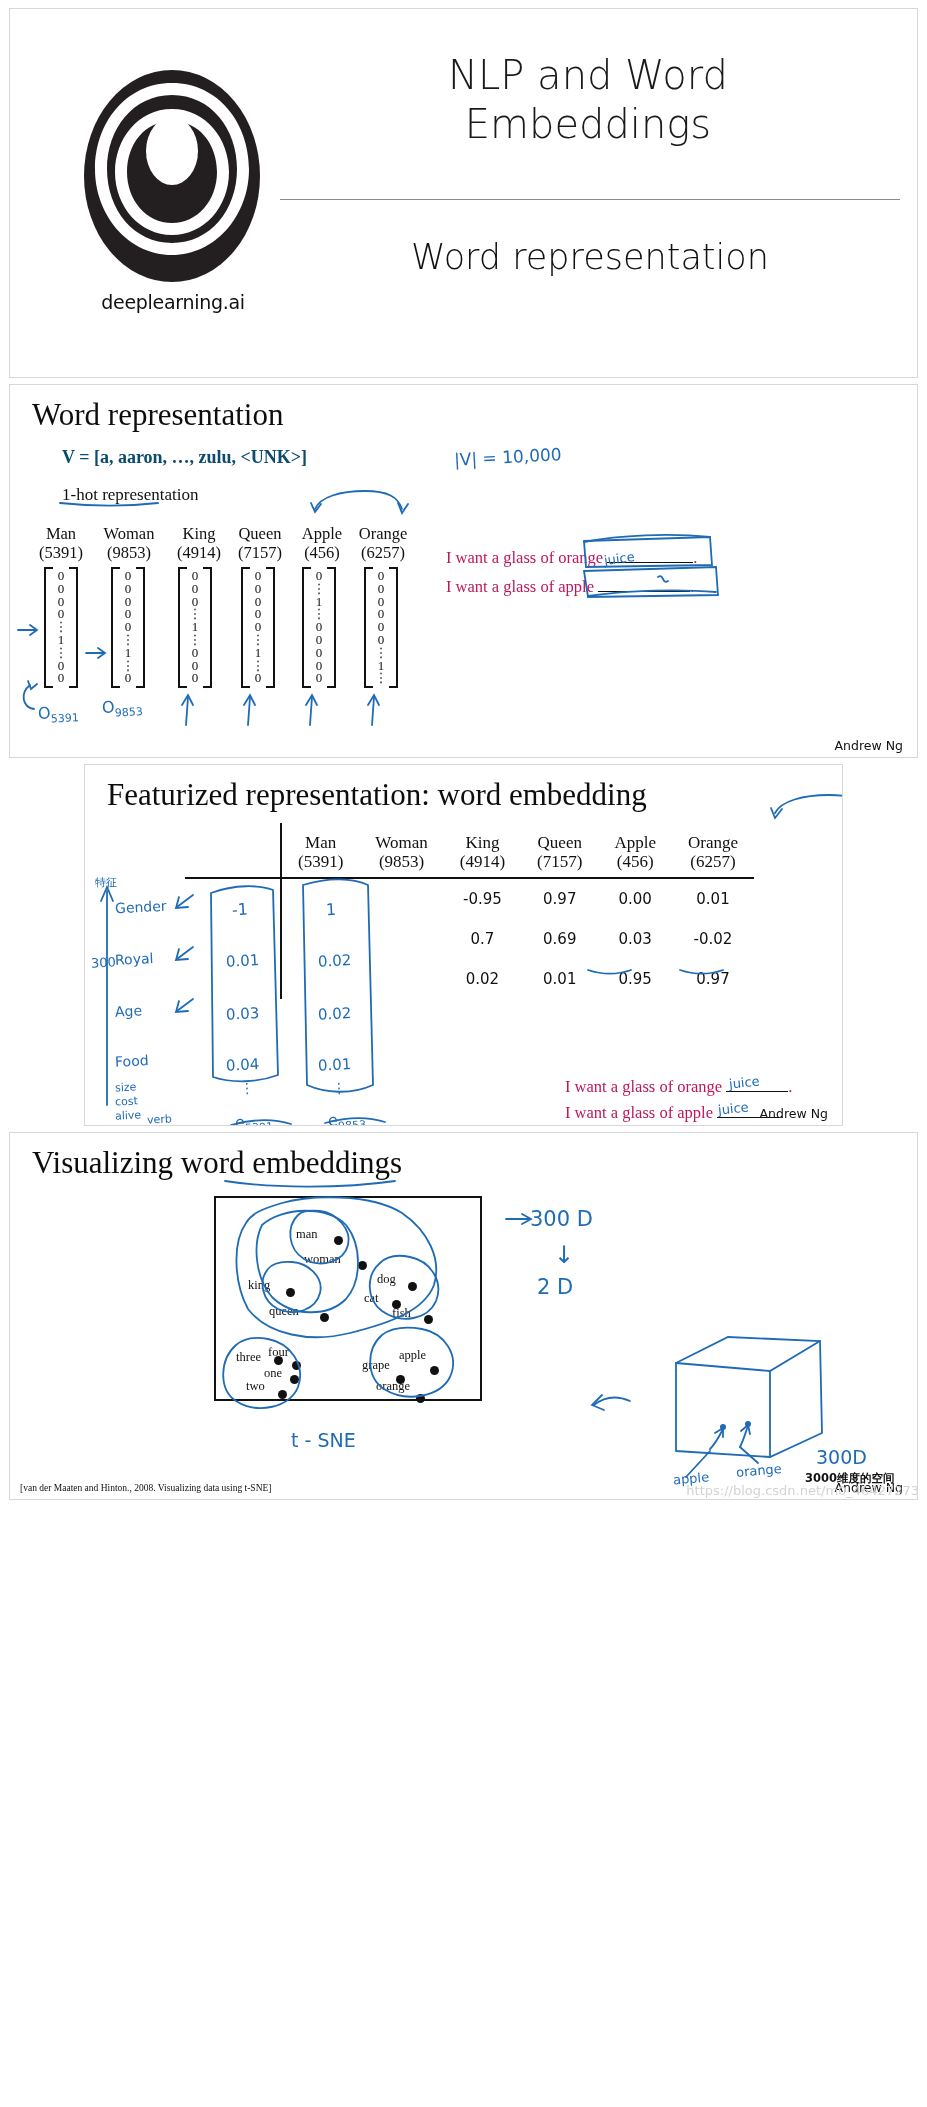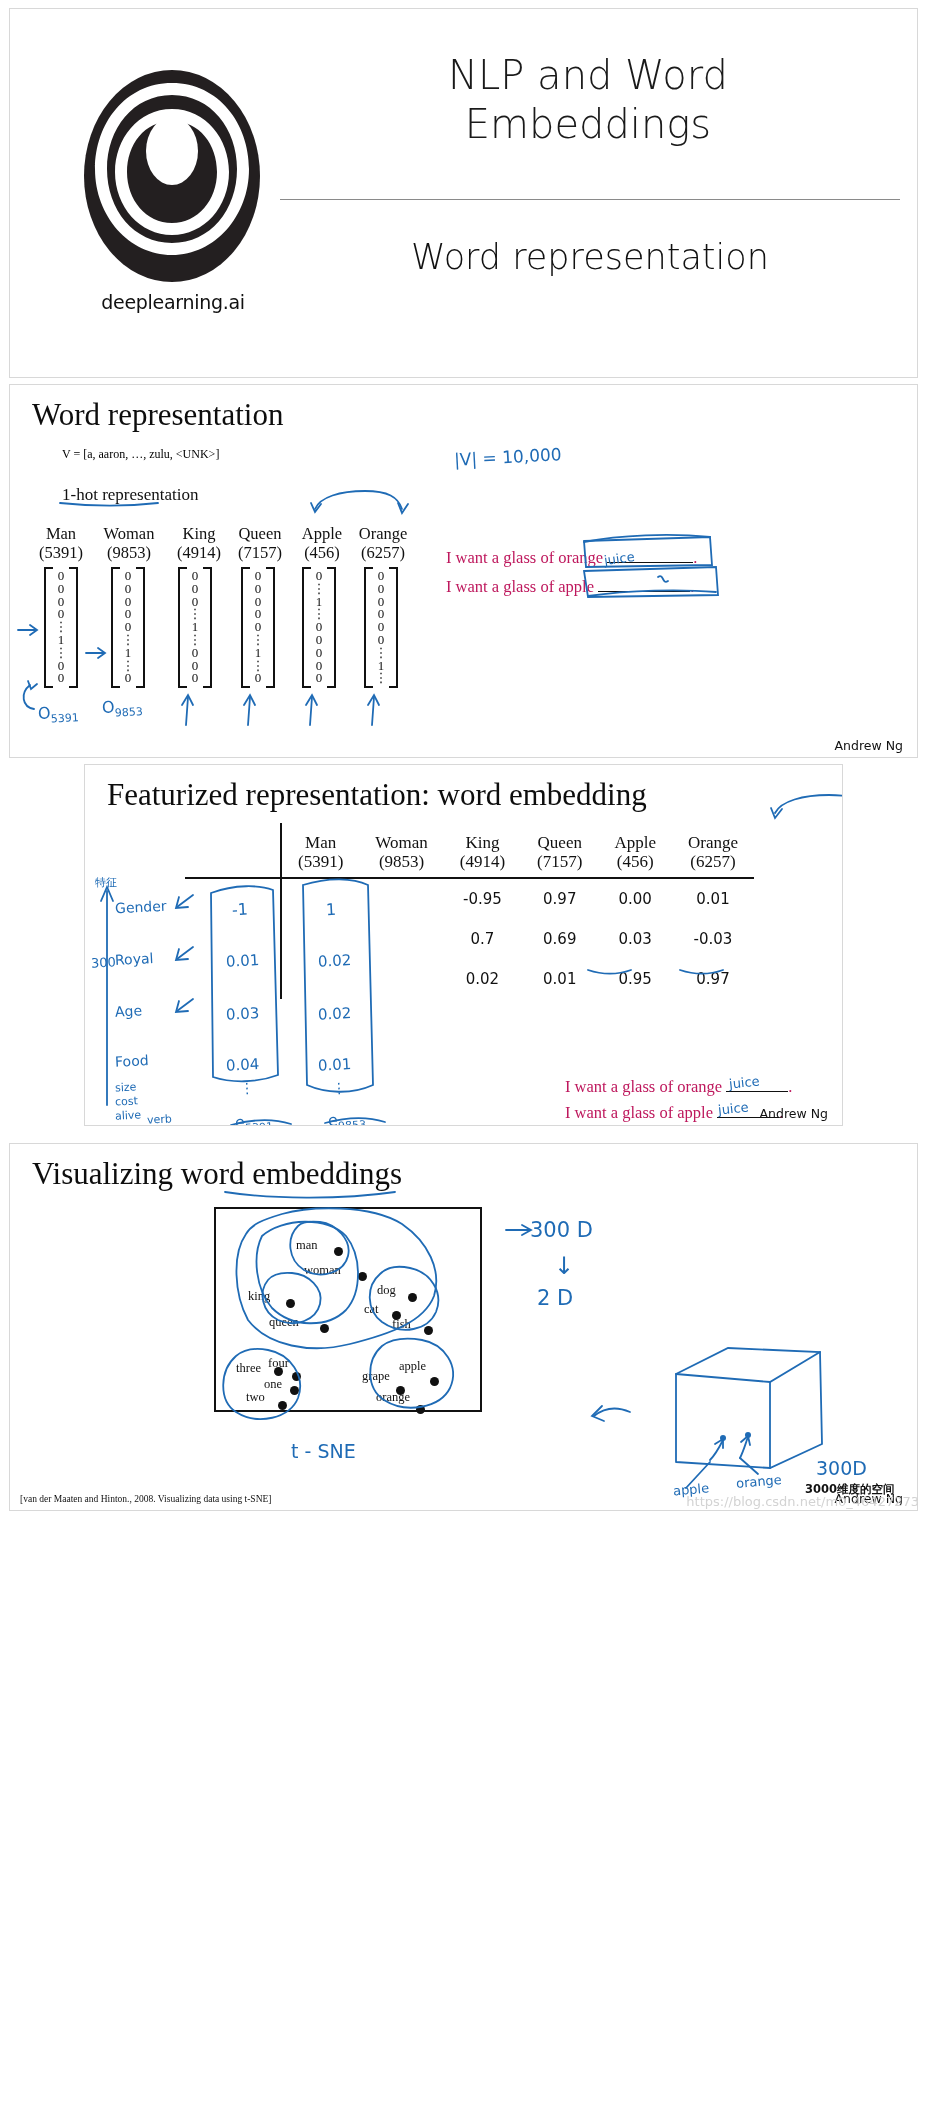--- a/index.html
+++ b/index.html
@@ -61,21 +61,21 @@
     position: absolute; right: 14px; bottom: 4px;
     font-family: "DejaVu Sans", sans-serif;
     font-size: 12.5px; color: #111;
   }
   svg.ink-layer { position: absolute; left:0; top:0; pointer-events:none; }
 
   
   #slide2 { width: 909px; height: 374px; margin-top: 6px; }
   #slide2 .vline {
     position: absolute; left: 52px; top: 62px;
-    font-size: 12px; font-family: "Liberation Serif", serif; color:#000000;
+    font-size: 18px; font-family: "Liberation Serif", serif; color:#0c4a6e;font-weight:bold;
   }
   #slide2 .onehot-label {
     position: absolute; left: 52px; top: 100px;
     font-size: 17px; color:#111;
   }
   .col-head {
     position: absolute; text-align: center; font-size: 16.5px;
     color:#111; line-height: 1.15; width: 86px;
   }
   .vec {
@@ -112,21 +112,21 @@
     font-family: "DejaVu Sans", sans-serif;
     font-size: 15px; color:#111; text-align:center;
     padding: 11px 16px; font-weight: normal;
   }
   .tbl th { font-family: "Liberation Serif", serif; font-size: 17px; line-height:1.1; padding-bottom:6px;}
   .tbl th.rowhdr, .tbl td.rowhdr { width: 96px; }
   .tbl .vsep { border-left: 2px solid #111; }
   .tbl .hsep td, .tbl .hsep th { border-bottom: 2px solid #111; }
 
   
-  #slide4 { width: 909px; height: 368px; margin-top: 17px; }
+  #slide4 { width: 909px; height: 368px; margin-top: 6px; }
   .plotbox {
     position: absolute; left: 204px; top: 63px;
     width: 268px; height: 205px; border: 2px solid #111; background:#fff;
   }
   .pt { position:absolute; width:9px; height:9px; border-radius:50%; background:#111; }
   .ptlabel { position:absolute; font-size:12.5px; color:#111; font-family:"Liberation Serif",serif; white-space:nowrap;}
   .cite {
     position:absolute; left: 10px; bottom: 6px;
     font-size: 9.5px; color:#111; font-family:"Liberation Serif", serif;
   }
@@ -375,21 +375,21 @@
             <td>0.00</td>
             <td>0.01</td>
           </tr>
           <tr>
             <td class="rowhdr"></td>
             <td class="vsep"></td>
             <td></td>
             <td>0.7</td>
             <td>0.69</td>
             <td>0.03</td>
-            <td>-0.03</td>
+            <td>-0.02</td>
           </tr>
           <tr>
             <td class="rowhdr"></td>
             <td class="vsep"></td>
             <td></td>
             <td>0.02</td>
             <td>0.01</td>
             <td>0.95</td>
             <td>0.97</td>
           </tr>

